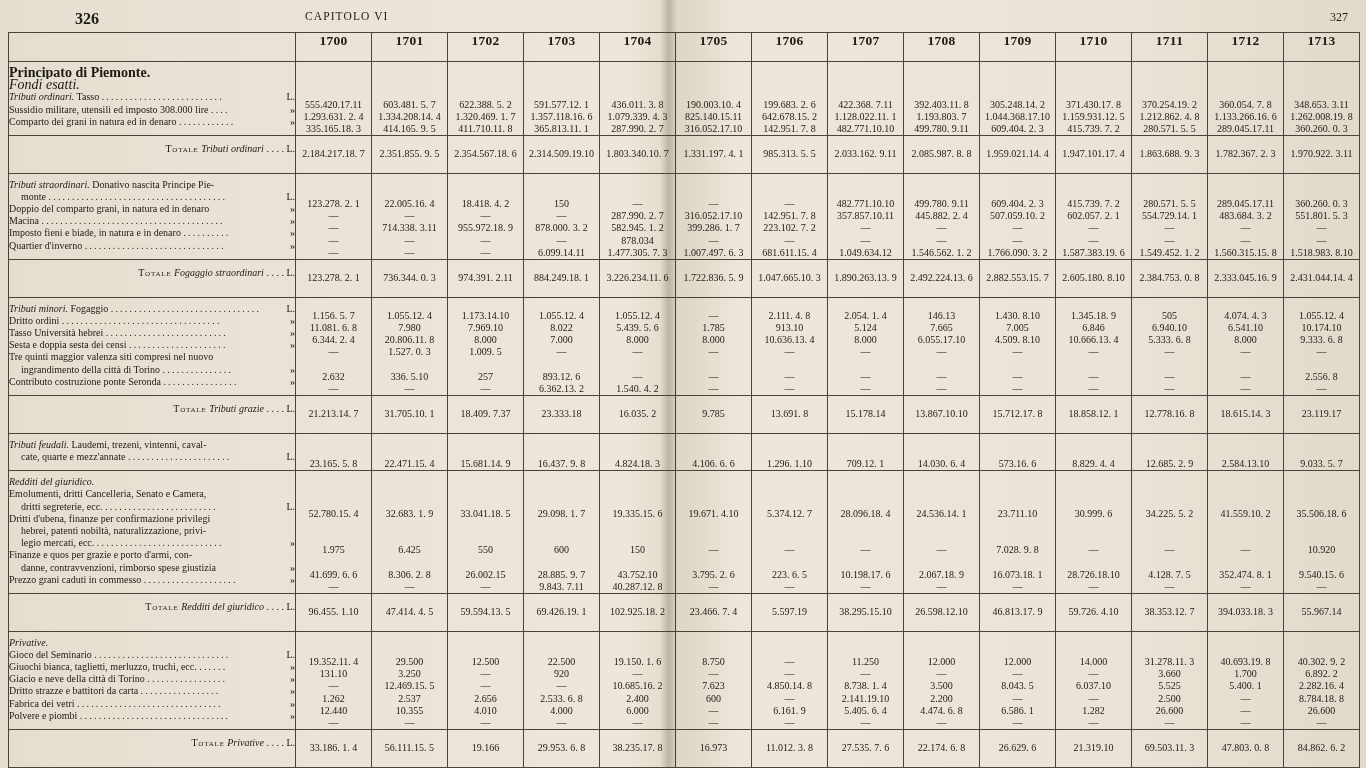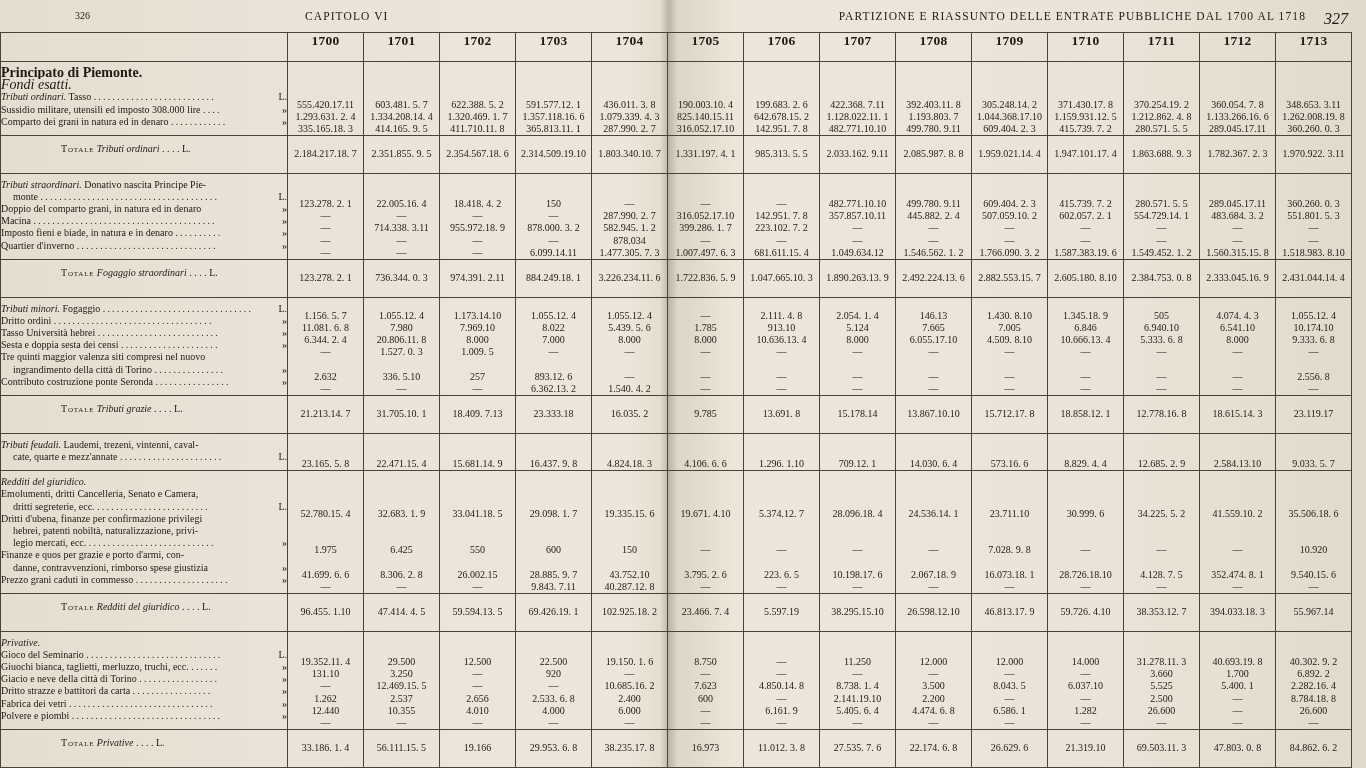--- a/index.html
+++ b/index.html
@@ -27,29 +27,29 @@
     pointer-events: none;
   }
   
   .head {
     position: absolute;
     top: 10px; left: 0; right: 0;
     height: 18px;
     font-size: 11.5px;
     letter-spacing: 0.6px;
   }
-  .head .folio-left { position: absolute; left: 75px; top: 0; font-size: 10px; letter-spacing: 0; }
+  .head .folio-left { position: absolute; left: 75px; top: 0; font-size: 16px; letter-spacing: 0; font-weight: bold; }
   .head .chap-left  { position: absolute; left: 305px; top: 0; font-variant: small-caps; letter-spacing: 1.1px; }
   .head .chap-right { position: absolute; right: 60px; top: 0; font-variant: small-caps; letter-spacing: 1.1px; }
-  .head .folio-right{ position: absolute; right: 18px; top: 0; font-size: 16px; letter-spacing: 0; font-style: italic; }
+  .head .folio-right{ position: absolute; right: 18px; top: 0; font-size: 12px; letter-spacing: 0; }
 
   
   .tablewrap {
     position: absolute;
-    left: 0;
+    left: 8px;
     top: 32px;
     width: 1352px;
   }
   table.ledger {
     border-collapse: collapse;
     table-layout: fixed;
     width: 1352px;
     font-size: 10px;
   }
   table.ledger td, table.ledger th {
@@ -109,42 +109,41 @@
     line-height: 12.2px;
     height: 12.2px;
     font-size: 14px;
     white-space: nowrap;
     overflow: hidden;
   }
   .lbl .total {
     display: block;
     line-height: 12.2px;
     white-space: nowrap;
-    text-align: left;
+    text-align: right;
     padding-left: 60px;
     font-size: 10px;
   }
   .lbl .total .sc { font-variant: small-caps; letter-spacing: 0.8px; }
   .lbl .total .it { font-style: italic; }
   .totalrow td.num { font-size: 10px; }
   .band-pad { height: 5px; }
 
   .cellstack > span { display: block; line-height: 12.2px; height: 12.2px; }
   .cellstack { padding-top: 0; }
 </style>
 </head>
 <body>
 
 <div class="page">
   <div class="gutter"></div>
 
   <div class="head">
     <span class="folio-left">326</span>
     <span class="chap-left">CAPITOLO VI</span>
-    <span class="chap-right">PARTIZIONE E RIASSUNTO DELLE ENTRATE PUBBLICHE DAL 1700 AL 1718</span>
     <span class="folio-right">327</span>
   </div>
 
   <div class="tablewrap">
     <table class="ledger">
       <thead>
         <tr>
           <th class="lbl-head"></th>
 
         <th class="yr">1700</th>
@@ -885,21 +884,21 @@
             <td class="num">
               <div class="cellstack">
                 <span>&nbsp;</span>
                 <span>31.705.10. 1</span>
                 <span>&nbsp;</span>
               </div>
             </td>
             <td class="num">
               <div class="cellstack">
                 <span>&nbsp;</span>
-                <span>18.409. 7.13</span>
+                <span>18.409. 7.37</span>
                 <span>&nbsp;</span>
               </div>
             </td>
             <td class="num">
               <div class="cellstack">
                 <span>&nbsp;</span>
                 <span>23.333.18</span>
                 <span>&nbsp;</span>
               </div>
             </td>

